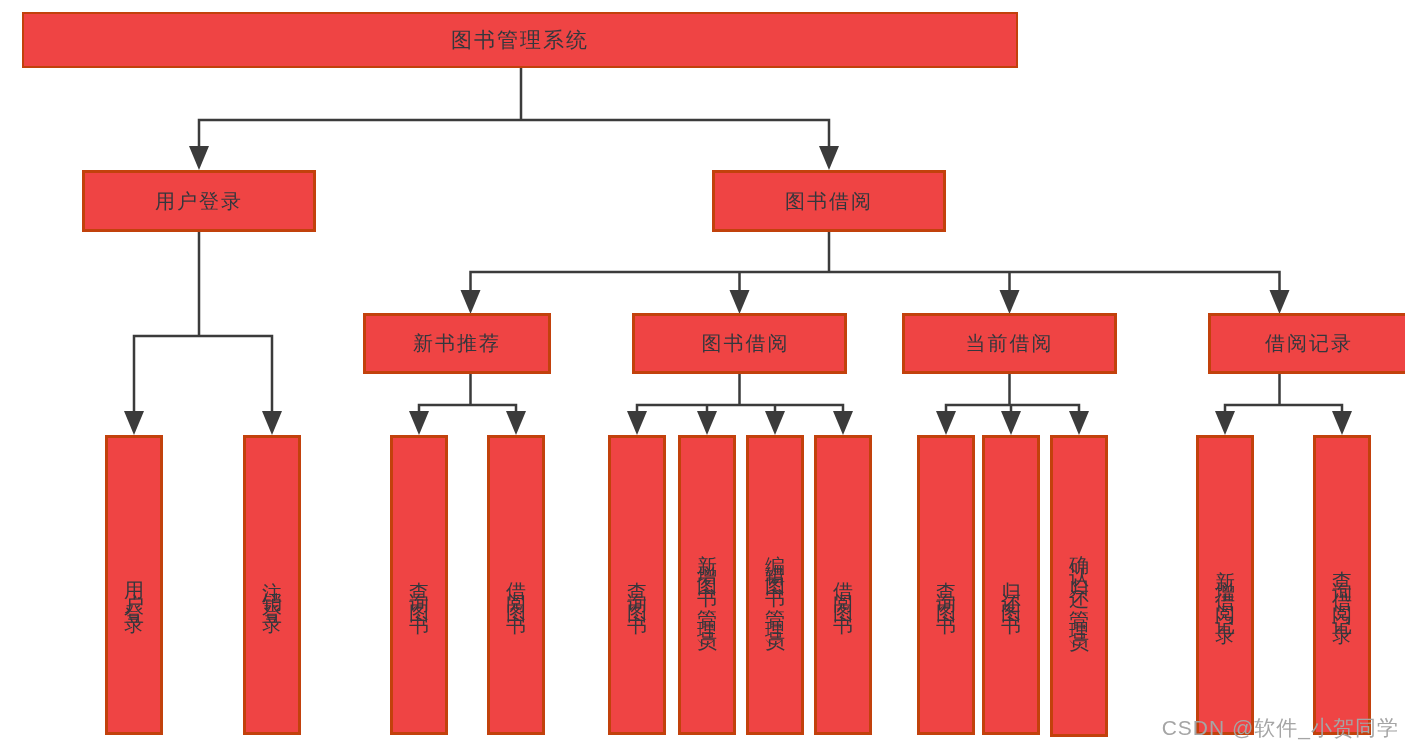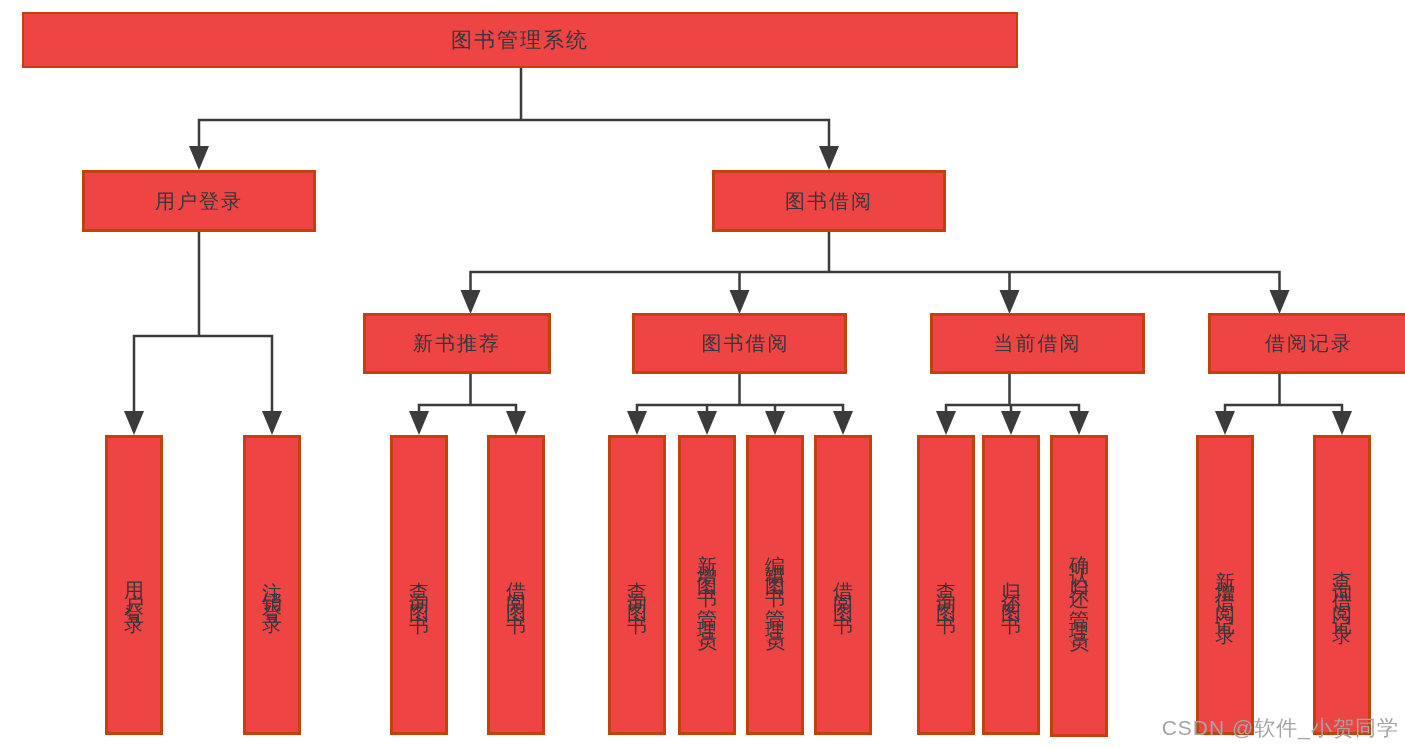--- a/index.html
+++ b/index.html
@@ -113,21 +113,21 @@
     </g>
   </svg>
 
   <div class="box root" style="left:22px; top:12px; width:996px; height:56px;">图书管理系统</div>
 
   <div class="box" style="left:82px; top:170px; width:234px; height:62px;">用户登录</div>
   <div class="box" style="left:712px; top:170px; width:234px; height:62px;">图书借阅</div>
 
   <div class="box" style="left:363px; top:313px; width:188px; height:61px;">新书推荐</div>
   <div class="box" style="left:632px; top:313px; width:215px; height:61px;padding-left:12px;">图书借阅</div>
-  <div class="box" style="left:902px; top:313px; width:215px; height:61px;margin-left:28px;">当前借阅</div>
+  <div class="box" style="left:902px; top:313px; width:215px; height:61px;">当前借阅</div>
   <div class="box" style="left:1208px; top:313px; width:202px; height:61px;">借阅记录</div>
 
   <div class="box v" style="left:105px; top:435px; width:58px; height:300px;">用户登录</div>
   <div class="box v" style="left:243px; top:435px; width:58px; height:300px;">注销登录</div>
 
   <div class="box v" style="left:390px; top:435px; width:58px; height:300px;">查询图书</div>
   <div class="box v" style="left:487px; top:435px; width:58px; height:300px;">借阅图书</div>
 
   <div class="box v" style="left:608px; top:435px; width:58px; height:300px;">查询图书</div>
   <div class="box v" style="left:678px; top:435px; width:58px; height:300px;">新增图书（管理员）</div>

